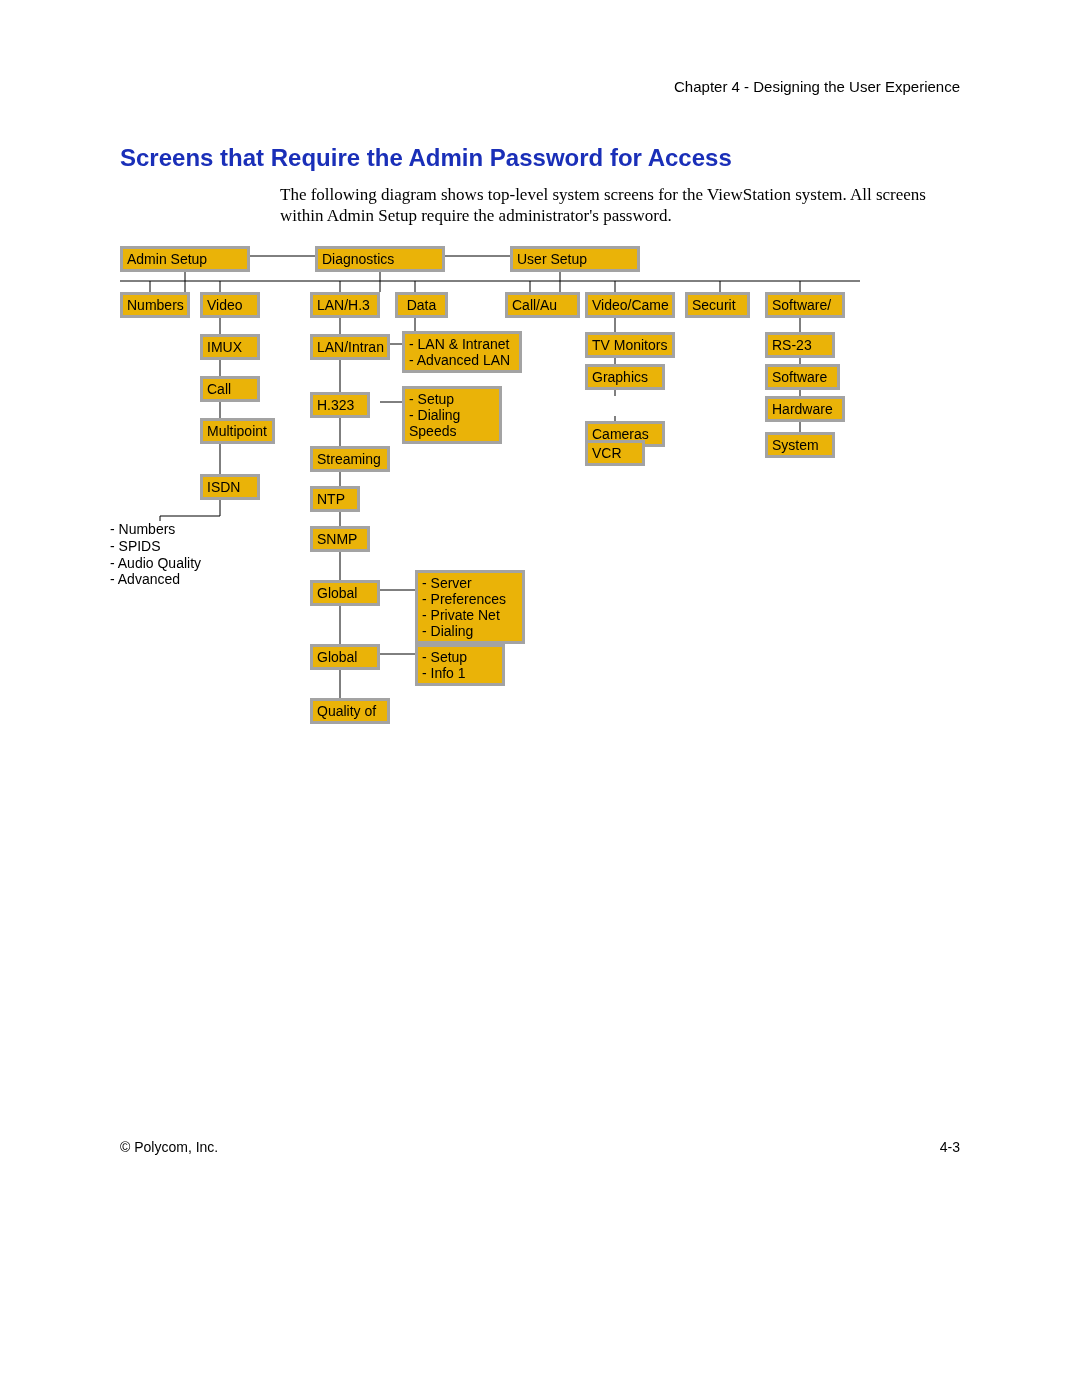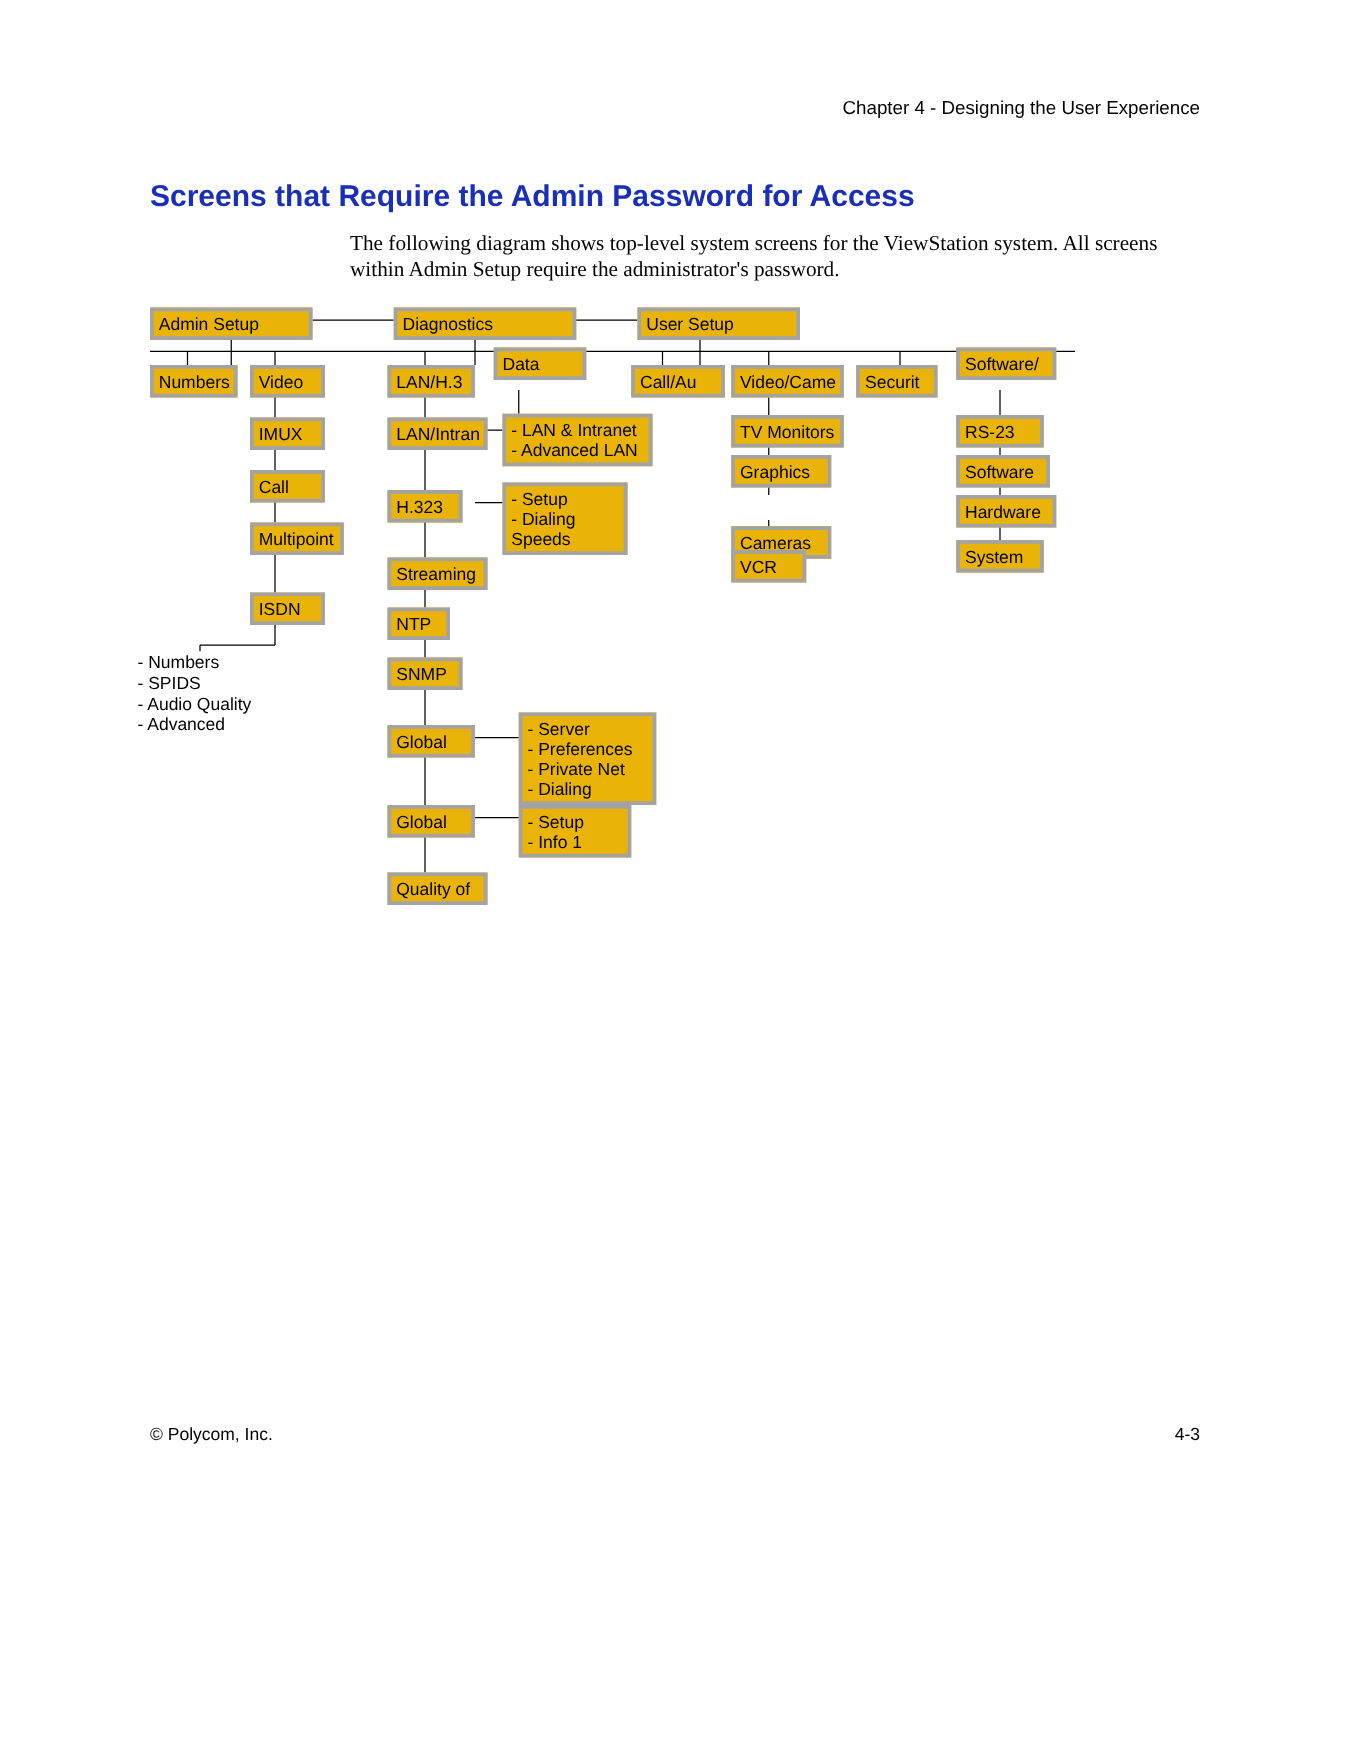--- a/index.html
+++ b/index.html
@@ -149,31 +149,31 @@
       <line x1="495" y1="138" x2="495" y2="150"></line>
       <line x1="495" y1="170" x2="495" y2="194"></line>
 
       <line x1="680" y1="66" x2="680" y2="86"></line>
       <line x1="680" y1="106" x2="680" y2="118"></line>
       <line x1="680" y1="138" x2="680" y2="150"></line>
       <line x1="680" y1="170" x2="680" y2="186"></line>
     </svg>
 
     <div class="node" style="left:0;   top:0;   width:130px;">Admin Setup</div>
-    <div class="node" style="left:195px;top:0;   width:146px;">Diagnostics</div>
+    <div class="node" style="left:195px;top:0;   width:130px;">Diagnostics</div>
     <div class="node" style="left:390px;top:0;   width:130px;">User Setup</div>
 
     <div class="node" style="left:0;    top:46px; width:70px;">Numbers</div>
     <div class="node" style="left:80px; top:46px; width:60px;">Video</div>
     <div class="node" style="left:190px;top:46px; width:70px;">LAN/H.3</div>
-    <div class="node" style="left:275px;top:32px; width:74px;">Data</div>
+    <div class="node" style="left:275px;top:46px; width:53px;text-align:center;">Data</div>
     <div class="node" style="left:385px;top:46px; width:75px;">Call/Au</div>
     <div class="node" style="left:465px;top:46px; width:90px;">Video/Came</div>
     <div class="node" style="left:565px;top:46px; width:65px;">Securit</div>
-    <div class="node" style="left:645px;top:32px; width:80px;">Software/</div>
+    <div class="node" style="left:645px;top:46px; width:80px;">Software/</div>
 
     <div class="node" style="left:80px; top:88px;  width:60px;">IMUX</div>
     <div class="node" style="left:80px; top:130px; width:60px;">Call</div>
     <div class="node" style="left:80px; top:172px; width:75px;">Multipoint</div>
     <div class="node" style="left:80px; top:228px; width:60px;">ISDN</div>
     <div class="bullets" style="left:-10px; top:275px;">- Numbers
 - SPIDS
 - Audio Quality
 - Advanced</div>
 

